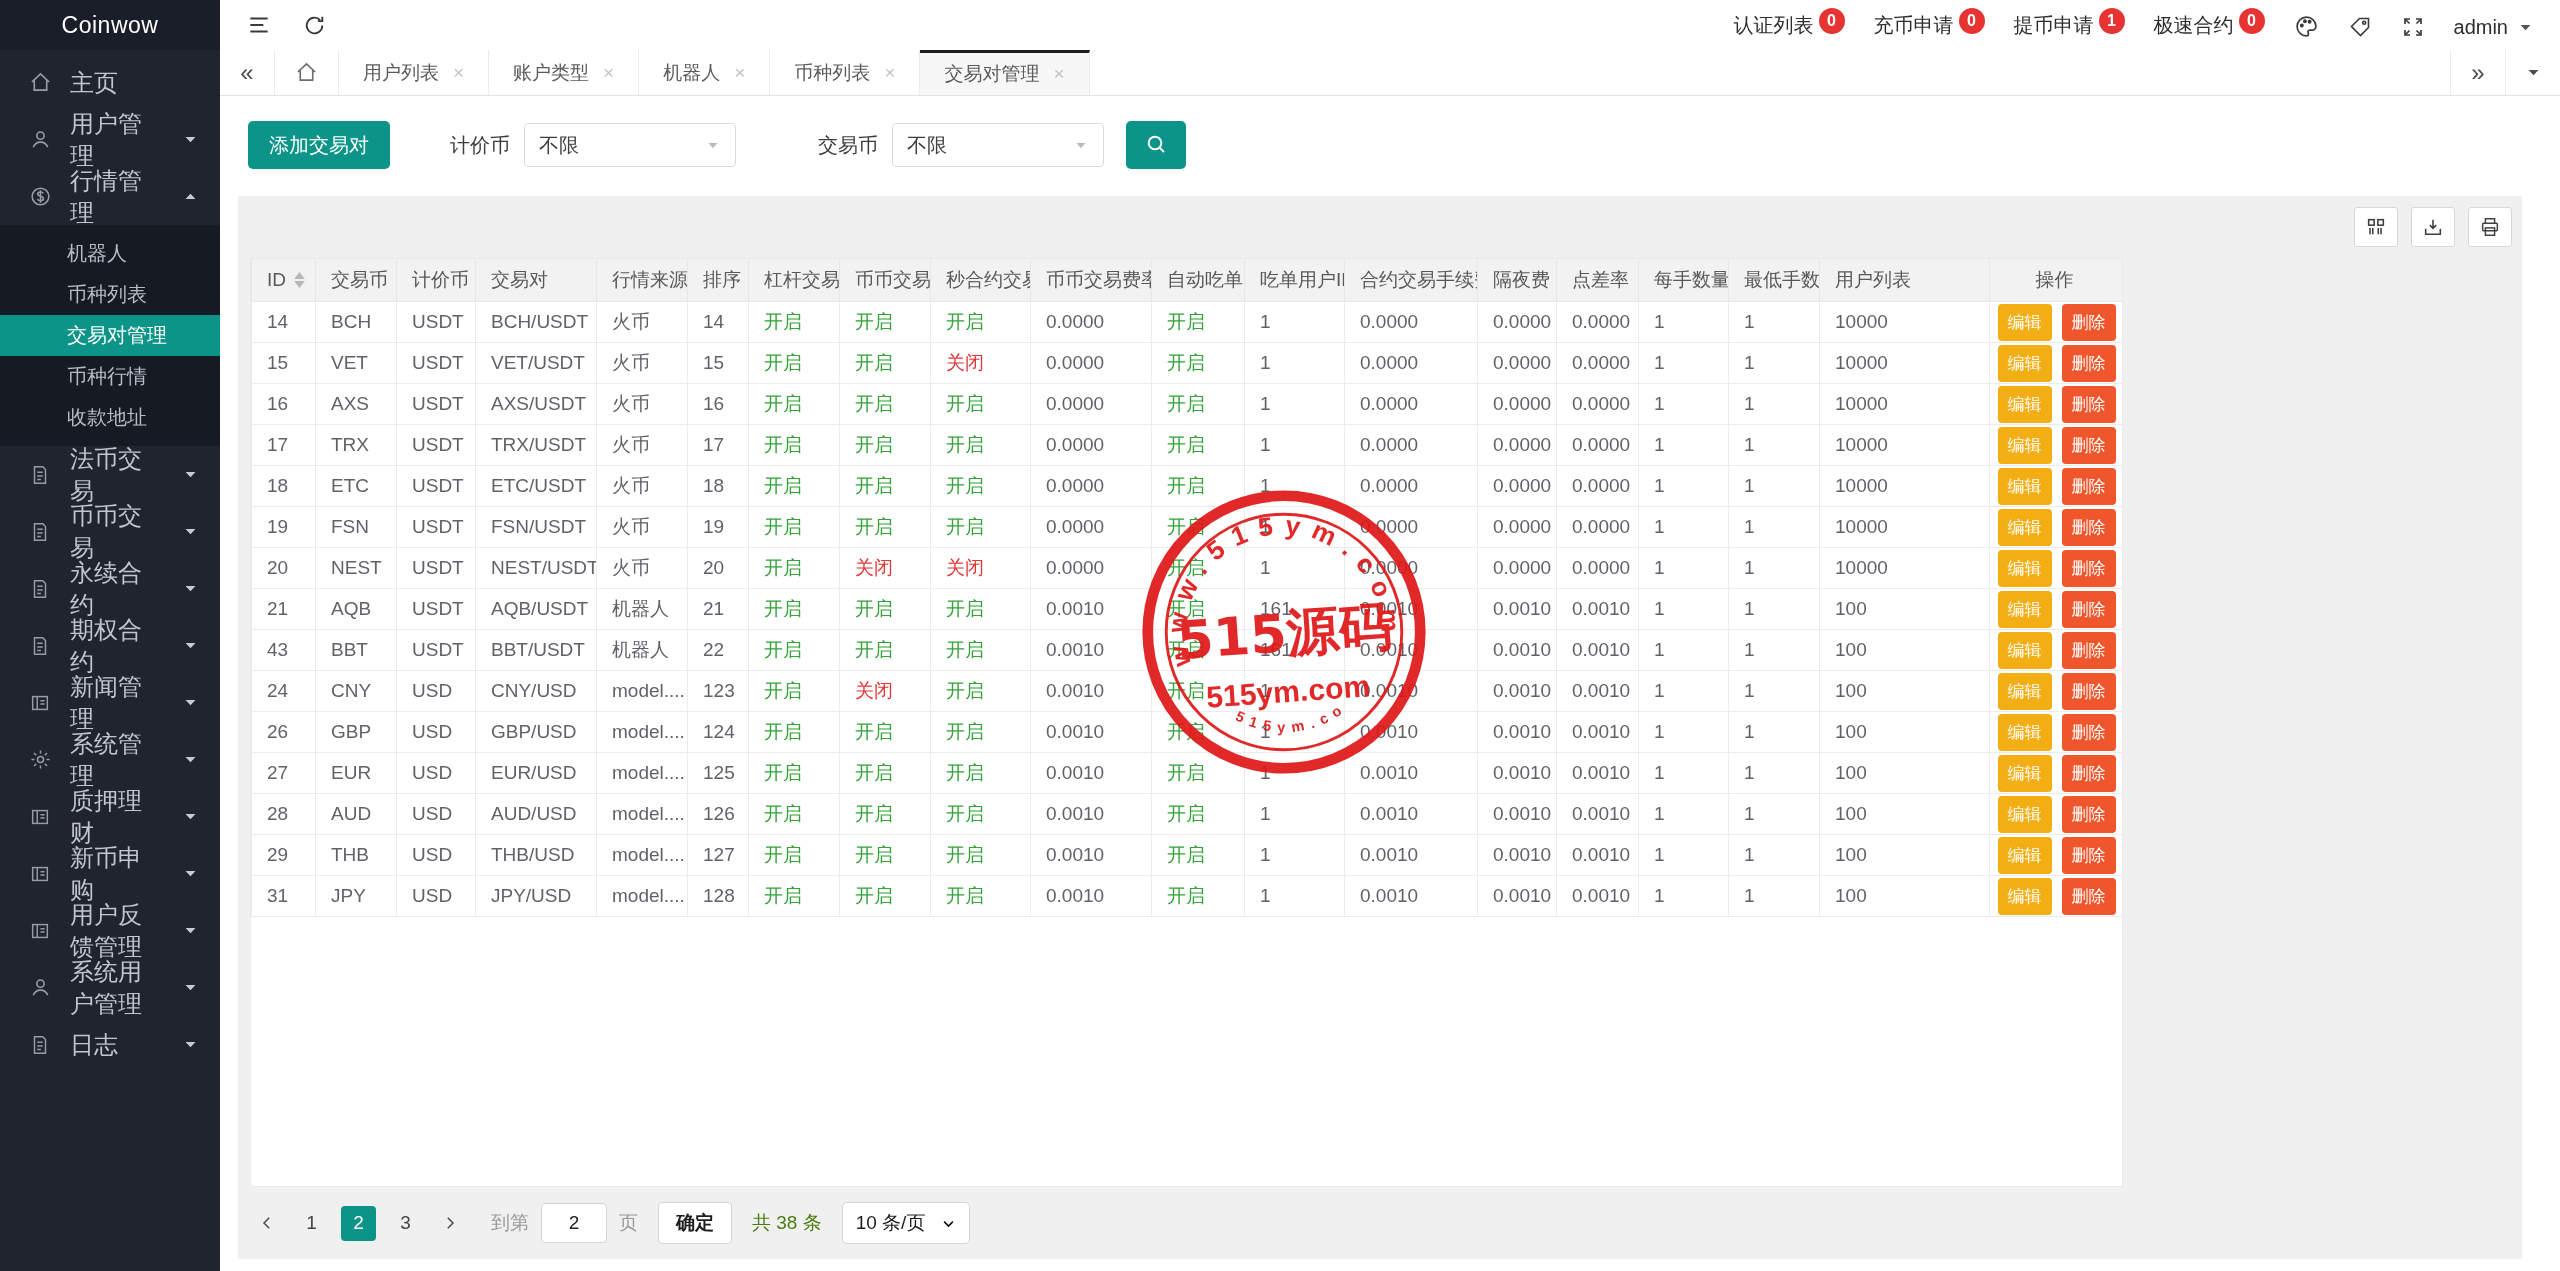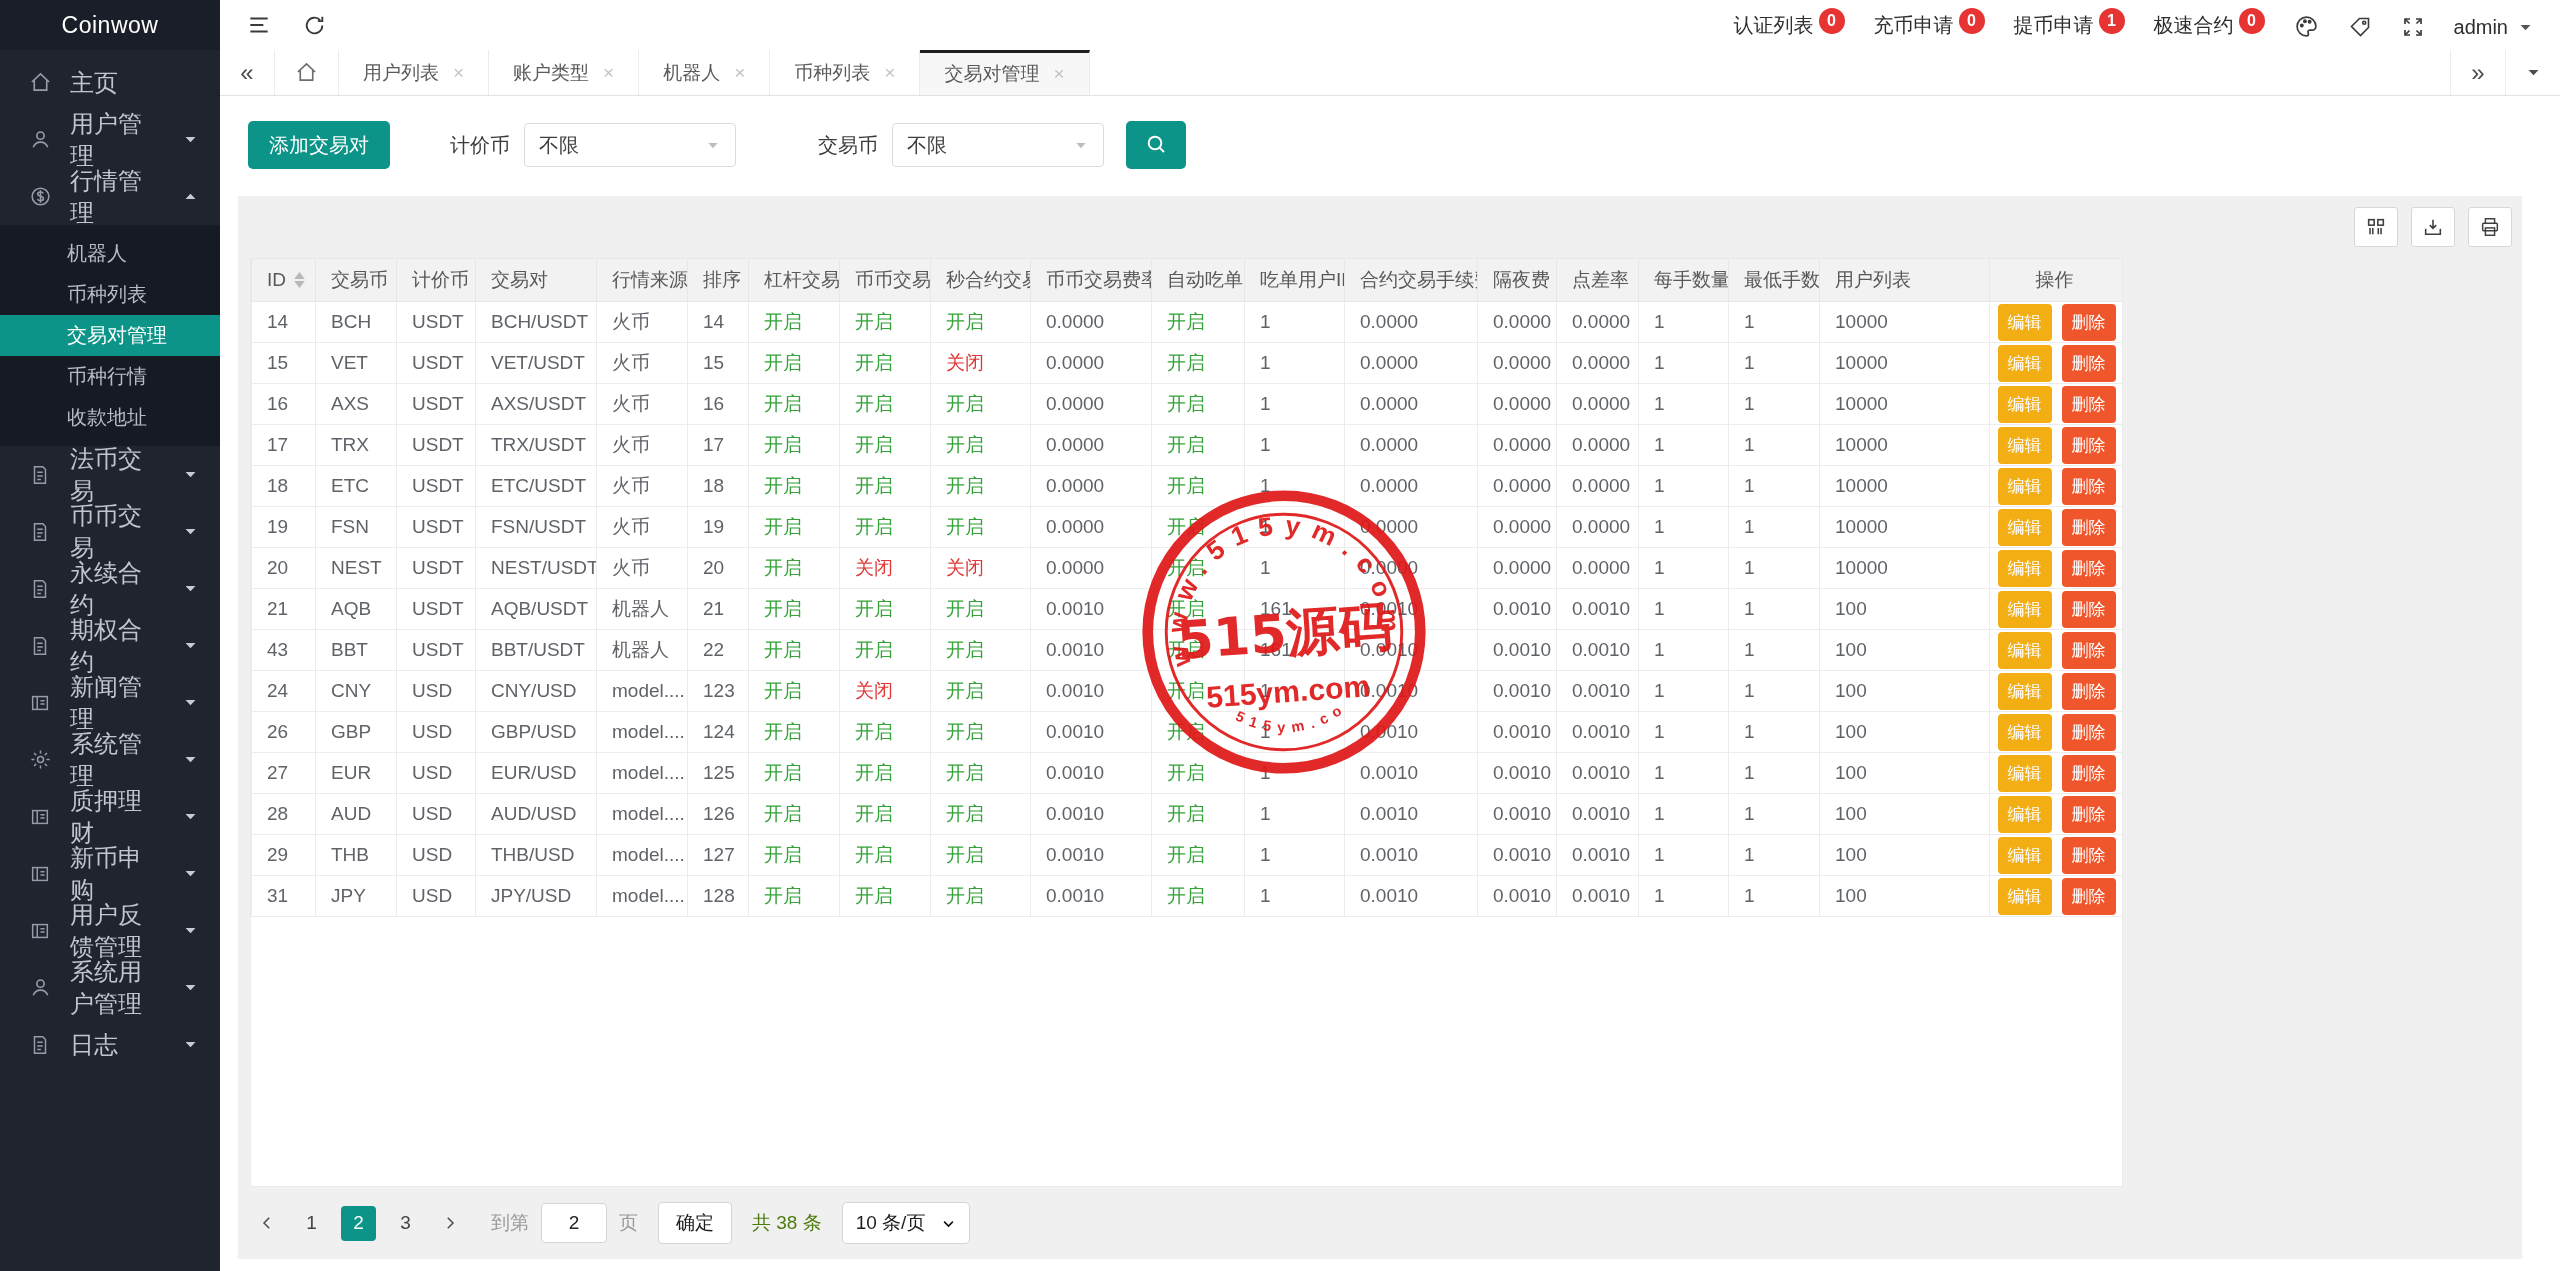--- a/index.html
+++ b/index.html
@@ -80,21 +80,21 @@
   .btn-del{background:var(--del);}
 
   .pager{display:flex;align-items:center;gap:12px;padding:11px 0 11px 14px;font-size:19px;color:#5e5e5e;flex-shrink:0;}
   .pg-arrow{width:30px;height:34px;display:flex;align-items:center;justify-content:center;color:#4d4d4d;cursor:pointer;}
   .pg-num{min-width:35px;height:35px;display:flex;align-items:center;justify-content:center;border-radius:4px;
           cursor:pointer;color:#444;}
   .pg-num.active{background:var(--accent);color:#fff;}
   .pg-dim{color:#9a9a9a;}
   .pg-input{width:66px;height:40px;border:1px solid #d5d5d5;border-radius:4px;text-align:center;font-size:19px;
             color:#222;background:#fff;box-sizing:border-box;font-family:inherit;}
-  .pg-ok{height:42px;padding:0 17px;border:1px solid #d5d5d5;border-radius:4px;background:#fff;font-weight:normal;
+  .pg-ok{height:42px;padding:0 17px;border:1px solid #d5d5d5;border-radius:4px;background:#fff;font-weight:bold;
          font-size:19px;color:#1e1e1e;margin-left:8px;cursor:pointer;font-family:inherit;}
   .pg-total{margin:12px 8px;color:#4d7c0f;text-align:center;}
   .pg-size{height:42px;border:1px solid #d5d5d5;border-radius:5px;background:#fff;display:flex;align-items:center;
            padding:0 13px;gap:16px;color:#1e1e1e;cursor:pointer;box-sizing:border-box;}
   .pg-size .chev{display:flex;color:#111;}
 
   
   .stamp{position:absolute;left:1138px;top:486px;width:292px;height:292px;z-index:60;pointer-events:none;opacity:.92;}
 </style>
 </head>

